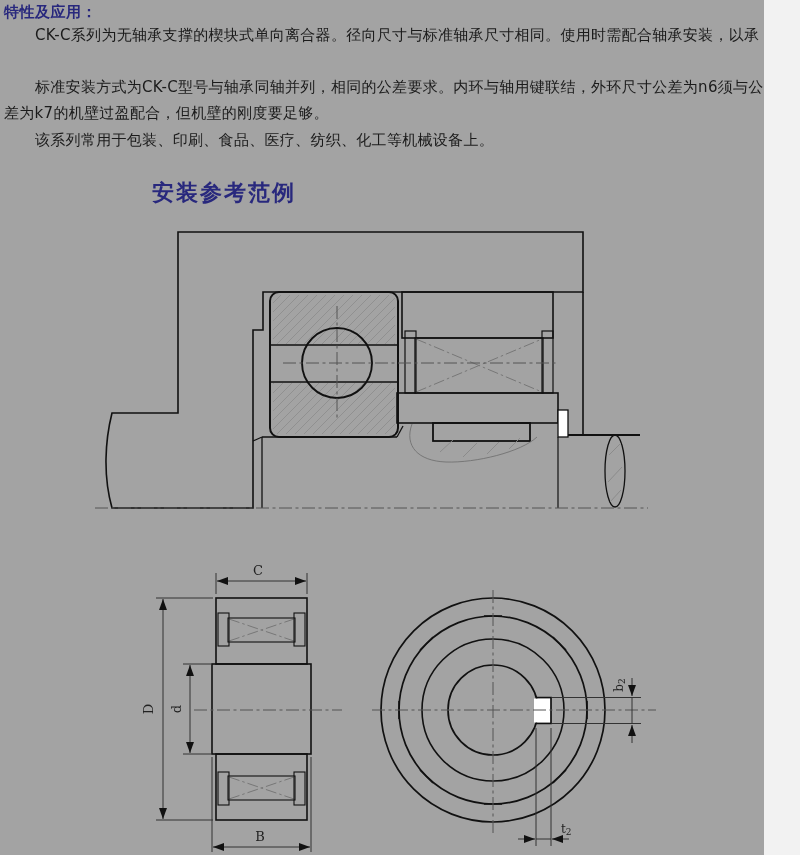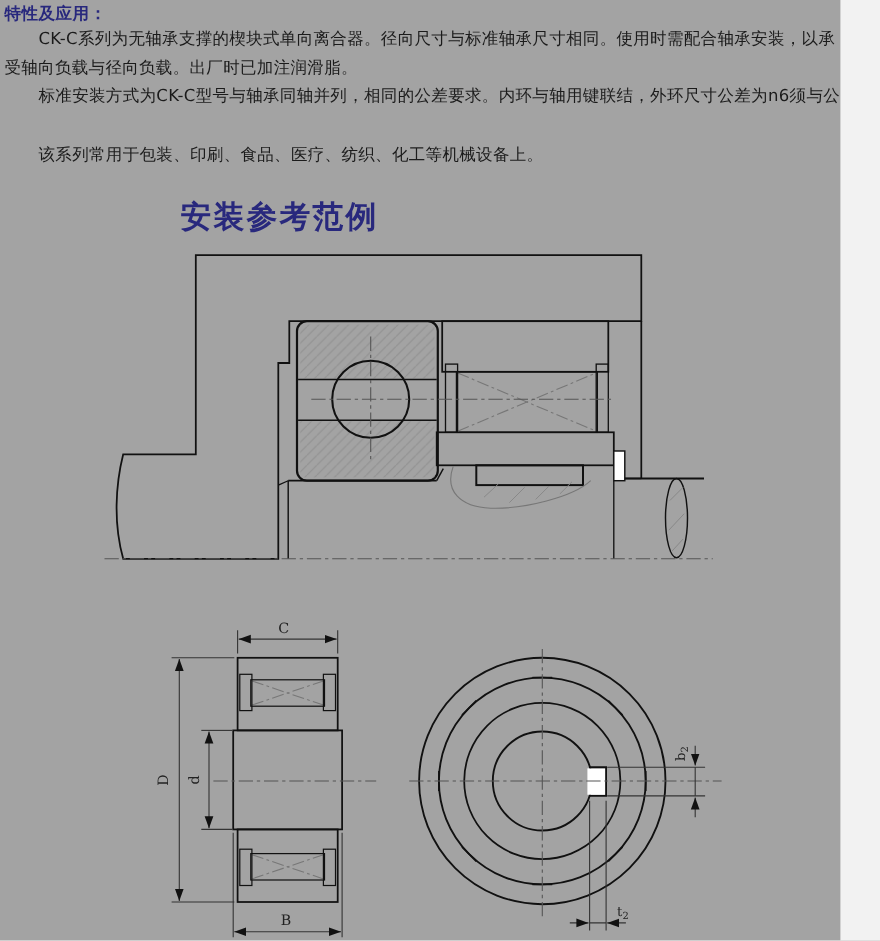--- a/index.html
+++ b/index.html
@@ -4,38 +4,38 @@
 <style>
   html,body{margin:0;padding:0;background:#f2f2f2;}
   #page{position:relative;width:764px;height:855px;background:#a3a3a3;overflow:hidden;
         font-family:"DejaVu Sans","Liberation Sans",sans-serif;}
   .sec-title{position:absolute;left:4px;top:3px;font-size:15px;font-weight:bold;color:#28287d;
              letter-spacing:.5px;}
   .bline{position:absolute;left:4px;width:792px;font-size:15px;color:#1b1b1b;letter-spacing:.3px;
          white-space:nowrap;}
   .bline.ind{padding-left:31px;}
   .fig-heading{position:absolute;font-weight:bold;color:#28287d;}
-  .fig-heading.zh{left:152px;top:178px;font-size:28px;letter-spacing:2px;margin-left:12px;}
+  .fig-heading.zh{left:152px;top:178px;font-size:22px;letter-spacing:2px;}
   .fig-heading.en{left:452px;top:180px;font-size:21px;letter-spacing:.5px;}
   svg text{font-family:"DejaVu Serif","Liberation Serif",serif;fill:#222;}
   .thin{stroke:#333;stroke-width:1;fill:none;}
   .edge{stroke:#111;fill:none;}
   .cl{stroke:#555;stroke-width:1;fill:none;stroke-dasharray:13 3.5 3 3.5;}
   .xl{stroke:#777;stroke-width:1;fill:none;stroke-dasharray:11 3 2.5 3;}
 </style>
 </head>
 <body>
 
 <div id="page">
 
   <div class="sec-title">特性及应用：</div>
 
   <div class="bline ind" style="top:26px">CK-C系列为无轴承支撑的楔块式单向离合器。径向尺寸与标准轴承尺寸相同。使用时需配合轴承安装，以承</div>
-  <div class="bline" style="top:52px">受轴向负载与径向负载。出厂时已加注润滑脂。</div>
   <div class="bline ind" style="top:78px">标准安装方式为CK-C型号与轴承同轴并列，相同的公差要求。内环与轴用键联结，外环尺寸公差为n6须与公</div>
+  <div class="bline" style="top:104px">差为k7的机壁过盈配合，但机壁的刚度要足够。</div>
   <div class="bline ind" style="top:131px">该系列常用于包装、印刷、食品、医疗、纺织、化工等机械设备上。</div>
 
   <div class="fig-heading zh">安装参考范例</div>
 
   <svg width="800" height="855" viewBox="0 0 800 855" style="position:absolute;left:0;top:0;">
     <defs>
       <pattern id="h13" width="13" height="13" patternUnits="userSpaceOnUse">
         <path d="M-1,14 L14,-1" stroke="#999" stroke-width="1"></path>
       </pattern>
       <pattern id="h9" width="9" height="9" patternUnits="userSpaceOnUse">

